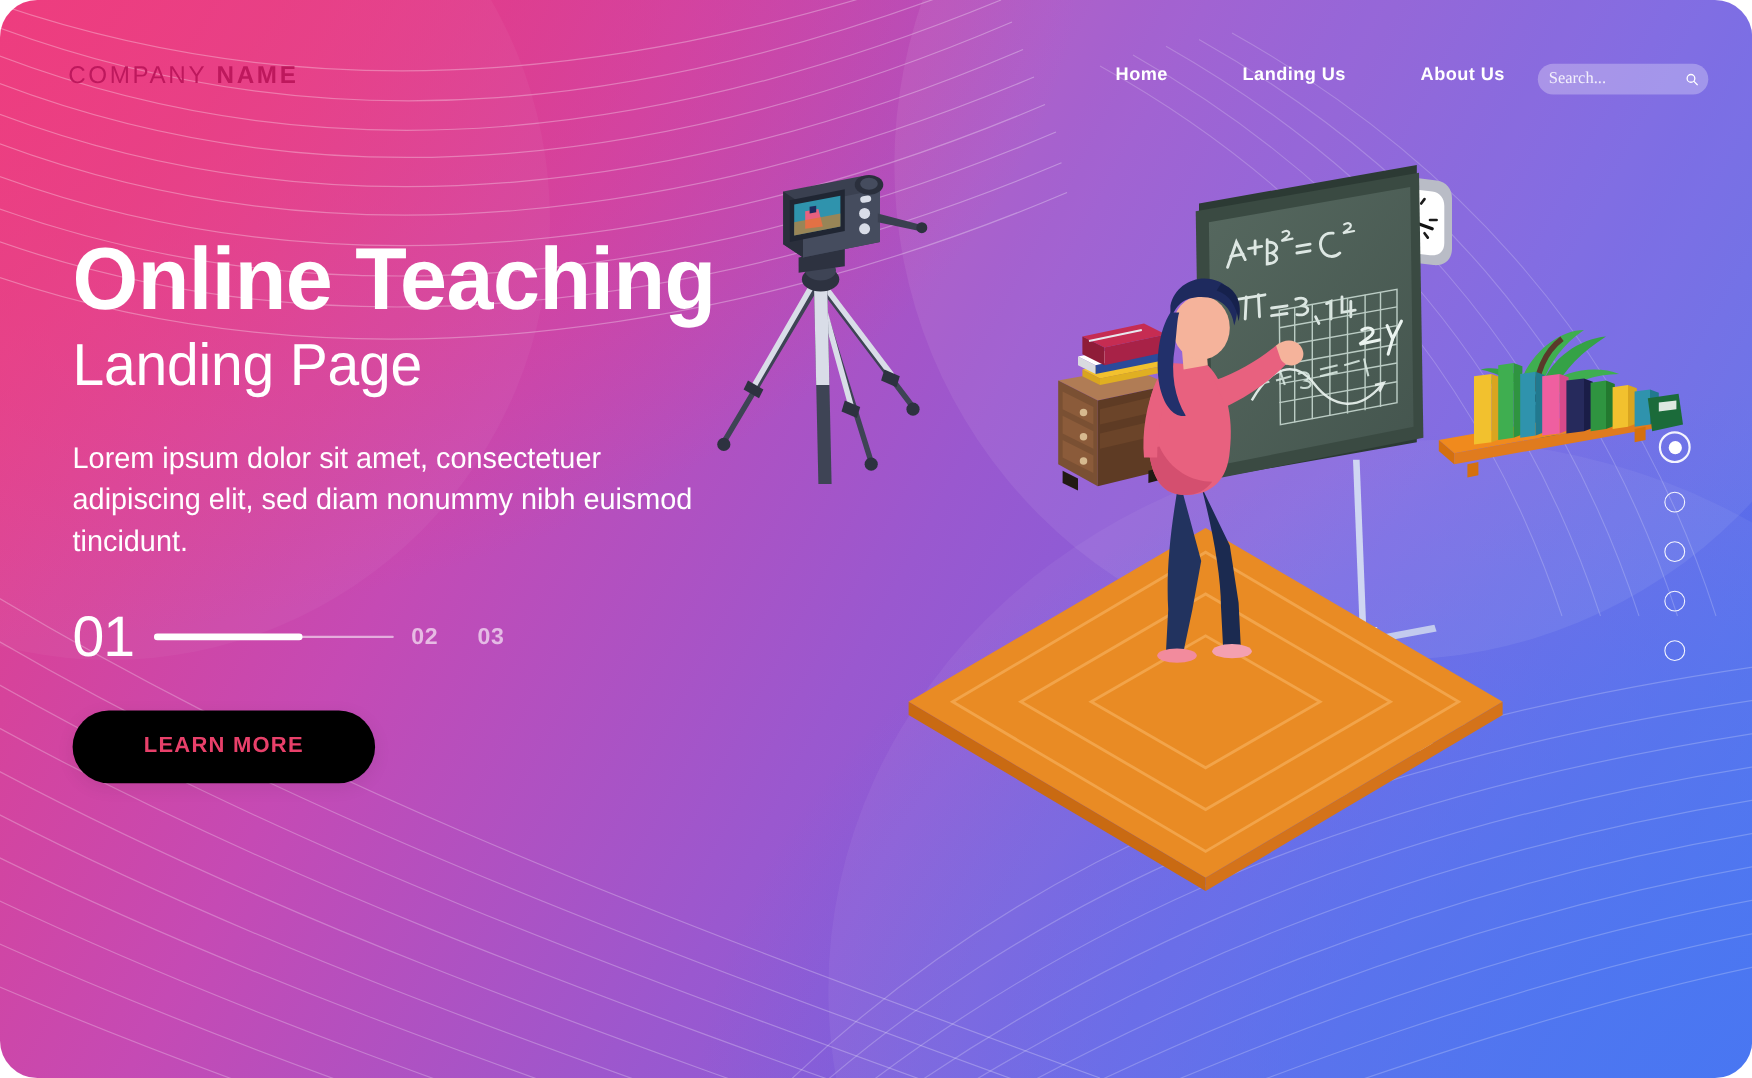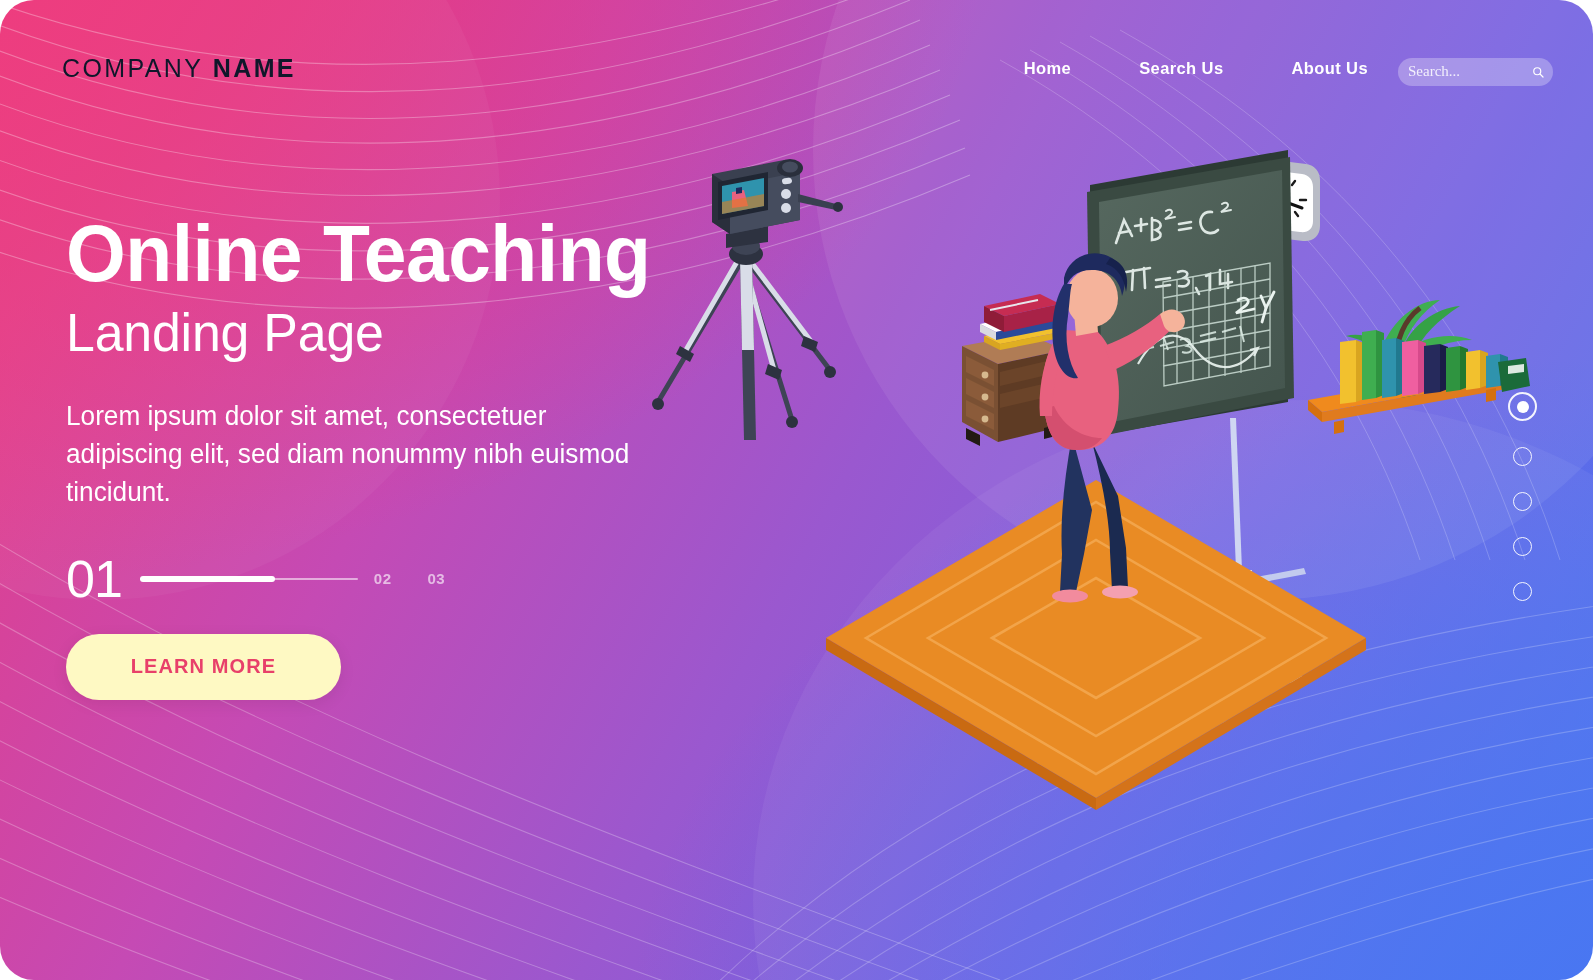--- a/index.html
+++ b/index.html
@@ -47,21 +47,21 @@
   .lines svg{ width:100%; height:100%; display:block; }
 
   
   .header{
     position:absolute; left:0; top:0; right:0; height:136px;
     display:flex; align-items:center;
     padding:0 40px 0 62px;
     z-index:20;
   }
   .logo{
-    color:#0f172a; font-size:25px; letter-spacing:2.4px;
+    color:#be185d; font-size:22px; letter-spacing:2.4px;
     white-space:nowrap;
   }
   .logo .light{ font-weight:300; }
   .logo .bold{ font-weight:700; }
 
   .nav{
     margin-left:auto; display:flex; align-items:flex-end; gap:0;
   }
   .nav-item{
     color:#ffffff; font-size:16.5px; font-weight:700;
@@ -129,29 +129,29 @@
   }
   .track-rest{
     position:absolute; left:0; right:0; top:50%; transform:translateY(-50%);
     height:2px; background:rgba(255,255,255,0.55); border-radius:2px;
   }
   .track-fill{
     position:absolute; left:0; top:50%; transform:translateY(-50%);
     width:62%; height:6px; background:#ffffff; border-radius:3px;
   }
   .slide-alt{
-    color:rgba(255,255,255,0.62); font-size:15px; font-weight:700;
+    color:rgba(255,255,255,0.62); font-size:21px; font-weight:700;
     margin-right:36px; letter-spacing:.5px;
   }
 
   .cta{
-    margin-top:28px;
+    margin-top:40px;
     display:inline-flex; align-items:center; justify-content:center;
     width:275px; height:66px; border-radius:33px;
-    background:#fef9c3; border:0; cursor:pointer;
+    background:#000000; border:0; cursor:pointer;
     color:#e8406a; font-size:20px; font-weight:700; letter-spacing:1.1px;
     font-family:"Liberation Sans", sans-serif;
     box-shadow:0 4px 16px rgba(0,0,0,0.08);
   }
 
   
   .dots{
     position:absolute; right:56px; top:392px; z-index:25;
     display:flex; flex-direction:column; align-items:center; gap:26px;
   }
@@ -231,21 +231,21 @@
     </div>
   </div>
 
   <div class="header">
     <div class="logo">
       <span class="light">COMPANY</span><span>&nbsp;</span><span class="bold">NAME</span>
     </div>
 
     <nav class="nav">
       <a class="nav-item" href="#">Home</a>
-      <a class="nav-item" href="#">Search Us</a>
+      <a class="nav-item" href="#">Landing Us</a>
       <a class="nav-item" href="#">About Us</a>
 
       <div class="search-box">
         <input class="search-input" type="text" placeholder="Search..." style="">
         <svg class="search-icon" viewBox="0 0 24 24" fill="none" stroke="#ffffff" stroke-width="2.4">
           <circle cx="10.5" cy="10.5" r="7"></circle>
           <line x1="16" y1="16" x2="22" y2="22" stroke-linecap="round"></line>
         </svg>
       </div>
     </nav>

